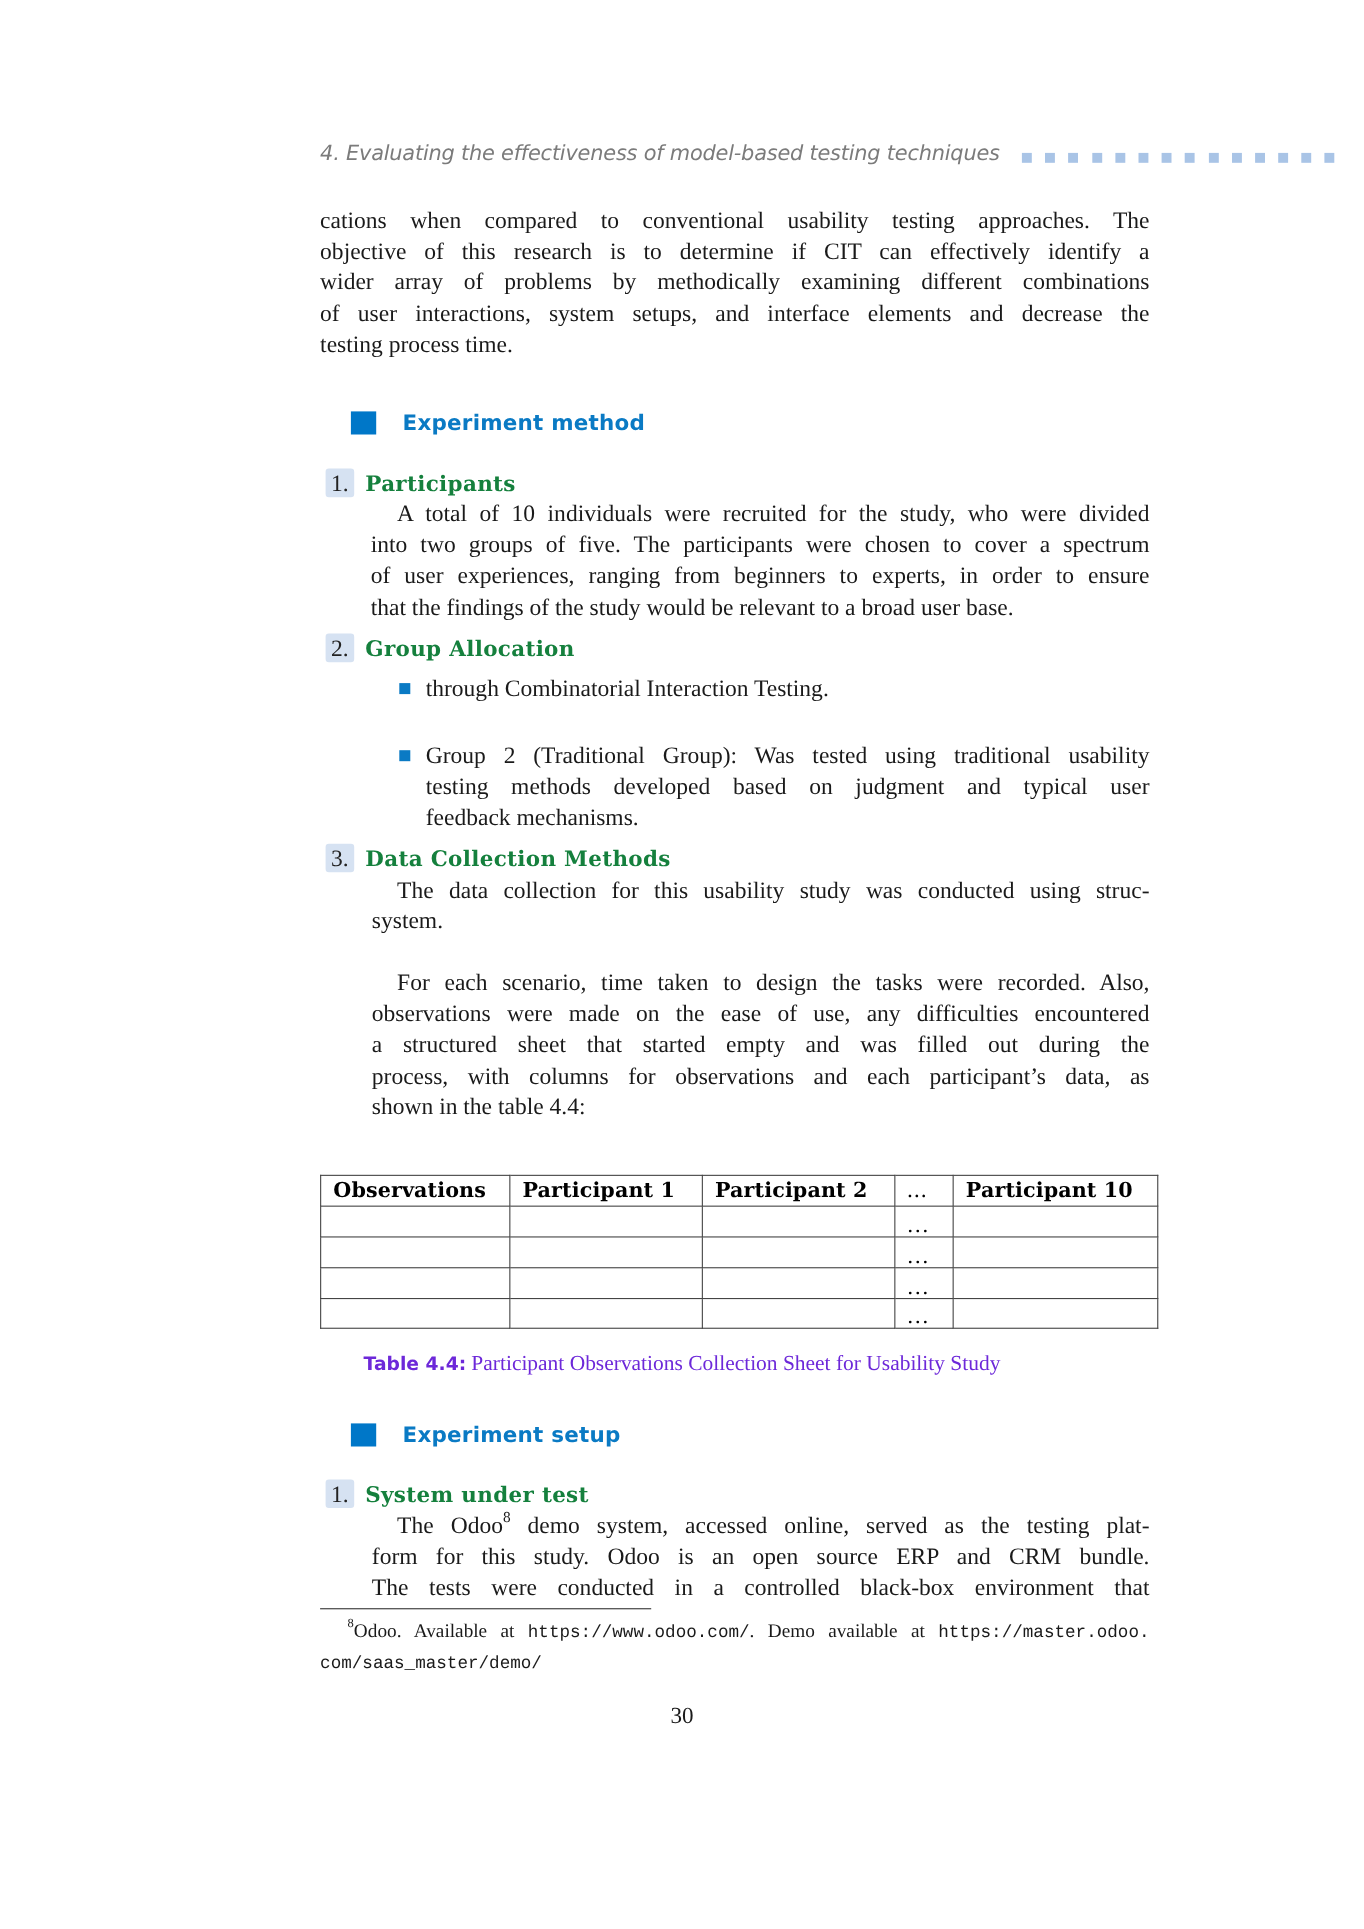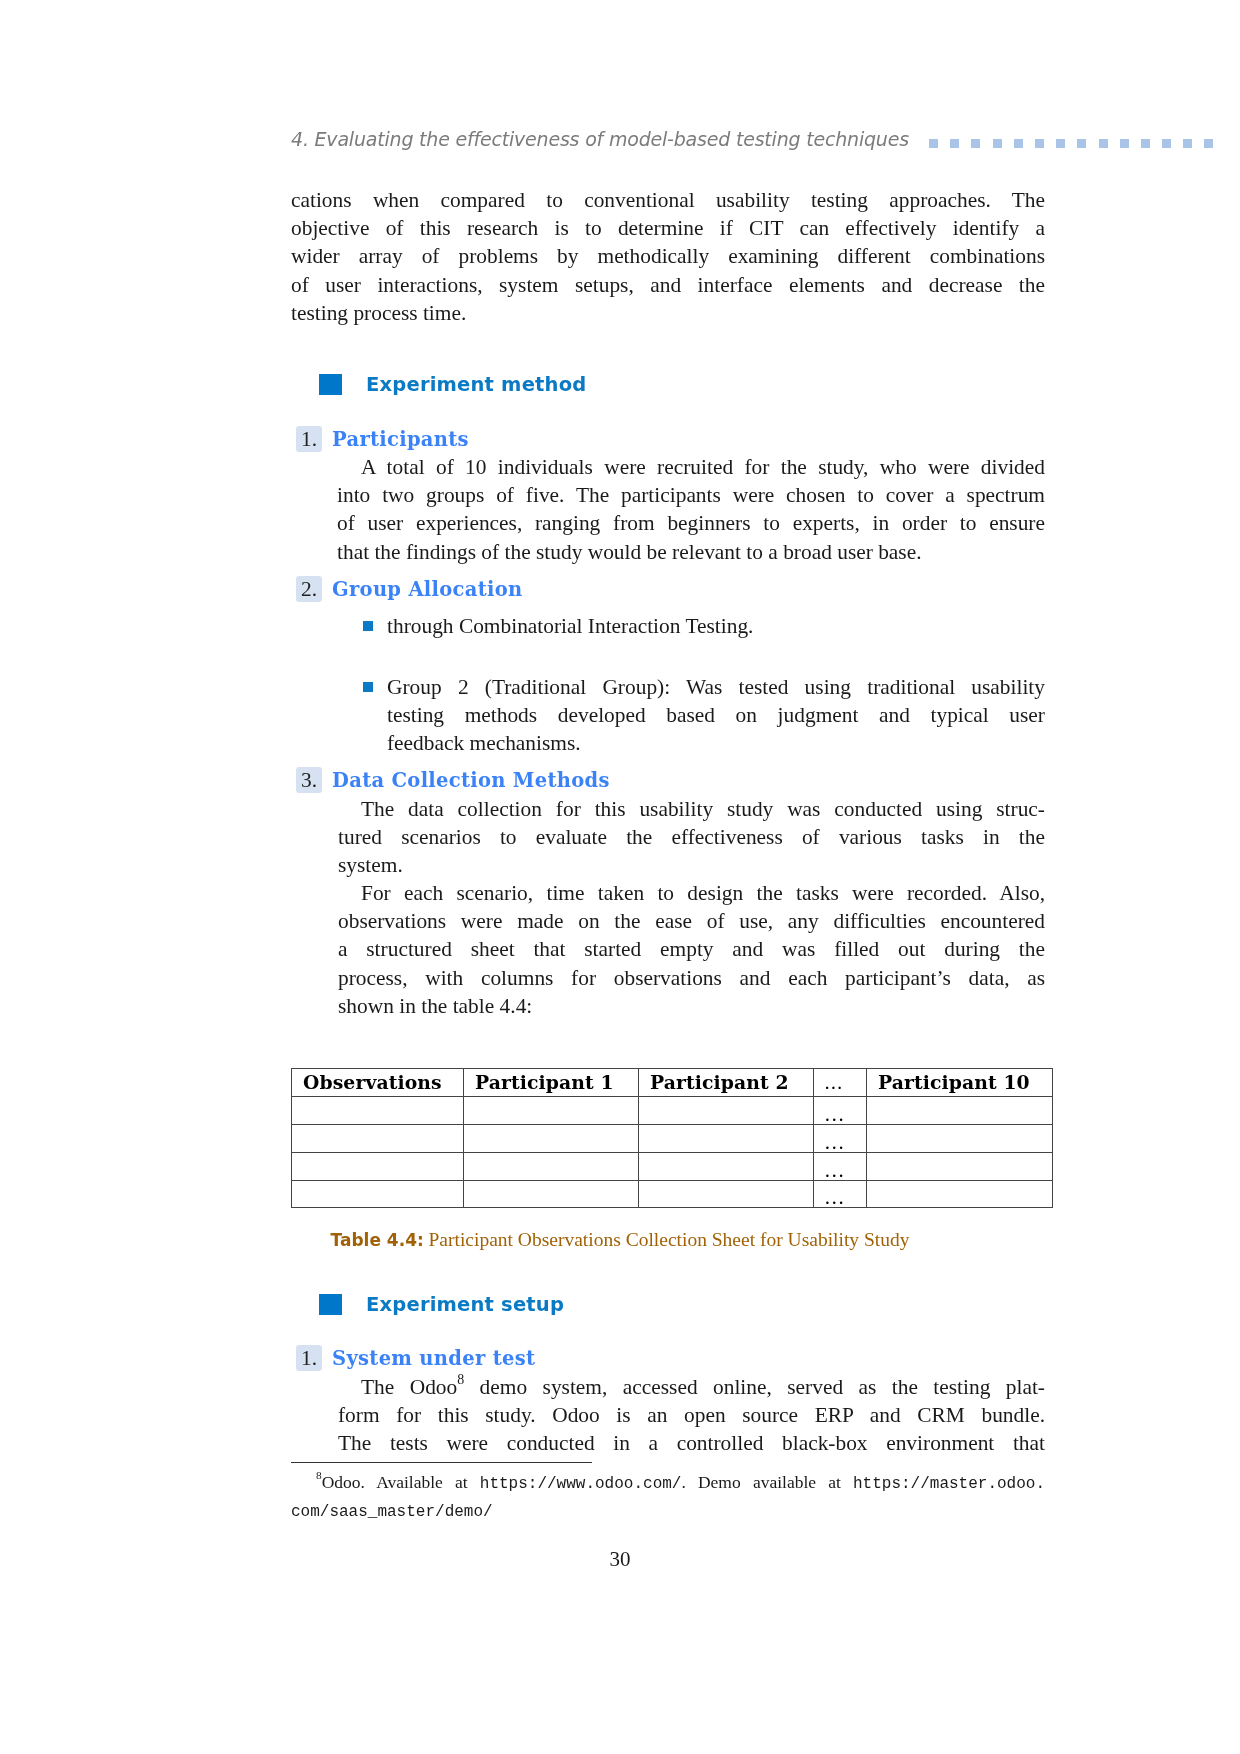--- a/index.html
+++ b/index.html
@@ -14,37 +14,37 @@
   .text { position: absolute; left: 291px; width: 754px; font-family: "Liberation Serif", "DejaVu Serif", serif; font-size: 21.4px; line-height: 28.2px; color: #1a1a1a; text-align: justify; }
   .line { display: block; white-space: nowrap; text-align-last: justify; text-align: justify; }
   .line.last { text-align-last: left; }
 
   .section { position: absolute; left: 291px; height: 26px; display: flex; align-items: center; margin-left: 28px; }
   .section .sq { width: 23px; height: 21px; background: #0077c8; display: block; margin-right: 24px; }
   .section .lbl { font-family: "DejaVu Sans", "Liberation Sans", sans-serif; font-weight: bold; color: #0a7ac4; font-size: 19.5px; letter-spacing: 0.2px; }
 
   .item { position: absolute; left: 296px; height: 28px; display: flex; align-items: center; }
   .item .num { background: #d6e2f2; border-radius: 3px; padding: 0 5px; font-family: "Liberation Serif", serif; font-size: 21.4px; color: #222; height: 26px; line-height: 26px; margin-right: 10px; }
-  .item .ttl { font-family: "DejaVu Serif", "Liberation Serif", serif; font-weight: bold; font-size: 19.5px; color: #3b82f6; letter-spacing: 0.3px; text-align: right; }
+  .item .ttl { font-family: "DejaVu Serif", "Liberation Serif", serif; font-weight: bold; font-size: 19.5px; color: #15803d; letter-spacing: 0.3px; text-align: right; }
 
   .indent { left: 338px; width: 707px; }
   .bul-text { left: 387px; width: 658px; }
   .bullet { position: absolute; left: 363px; width: 10px; height: 10px; background: #0a7ac4; }
 
   #obs-table { position: absolute; left: 291px; top: 1068px; border-collapse: collapse; font-family: "Liberation Serif", "DejaVu Serif", serif; font-size: 20.5px; }
   #obs-table td, #obs-table th { border: 1.4px solid #444; height: 26.9px; padding: 0 11px; white-space: nowrap; }
   #obs-table th { font-family: "DejaVu Serif", serif; font-weight: bold; font-size: 18.8px; letter-spacing: 0.1px; text-align: left; }
   #obs-table .c0 { width: 149px; }
   #obs-table .c1 { width: 152px; }
   #obs-table .c2 { width: 152px; margin-left: 24px; }
   #obs-table .c3 { width: 32px; padding: 0 10px; text-align: left; font-weight: normal; }
   #obs-table .c4 { width: 163px; }
   #obs-table td.c3 { vertical-align: bottom; line-height: 20px; }
 
-  #caption { position: absolute; left: 0; width: 1240px; top: 1229px; text-align: center; font-size: 19px; color: #a16207; }
+  #caption { position: absolute; left: 0; width: 1240px; top: 1229px; text-align: center; font-size: 19px; color: #6d28d9; }
   #caption .cap-label { font-family: "DejaVu Sans", sans-serif; font-weight: bold; font-size: 17px; }
   #caption .cap-text { font-family: "Liberation Serif", serif; font-size: 19.5px; }
 
   #fn-rule { position: absolute; left: 291px; top: 1462px; width: 301px; height: 1.4px; background: #333; }
   #footnote { position: absolute; left: 291px; top: 1469px; width: 754px; font-family: "Liberation Serif", serif; font-size: 17.5px; line-height: 26px; color: #1a1a1a; }
   #footnote .mono { font-size: 16px; }
   sup { font-size: 0.65em; line-height: 0; position: relative; top: -0.15em; vertical-align: super; }
   #page-num { position: absolute; left: 0; width: 1240px; top: 1547px; text-align: center; font-family: "Liberation Serif", serif; font-size: 21px; color: #1a1a1a; }
 </style>
 </head>
@@ -108,21 +108,20 @@
   <span class="line">testing methods developed based on judgment and typical user</span>
   <span class="line last">feedback mechanisms.</span>
 </div>
 
 <div class="item" style="top:766px;">
   <span class="num">3.</span>
   <span class="ttl">Data Collection Methods</span>
 </div>
 <div class="text" style="top:795px; left:338px; width:707px;">
   <span class="line" style="padding-left:23px;">The data collection for this usability study was conducted using struc-</span>
-  <span class="line">tured scenarios to evaluate the effectiveness of various tasks in the</span>
   <span class="line last">system.</span>
 </div>
 <div class="text" style="top:879px; left:338px; width:707px;">
   <span class="line" style="padding-left:23px;">For each scenario, time taken to design the tasks were recorded. Also,</span>
   <span class="line">observations were made on the ease of use, any difficulties encountered</span>
   <span class="line">a structured sheet that started empty and was filled out during the</span>
   <span class="line">process, with columns for observations and each participant’s data, as</span>
   <span class="line last">shown in the table 4.4:</span>
 </div>
 

